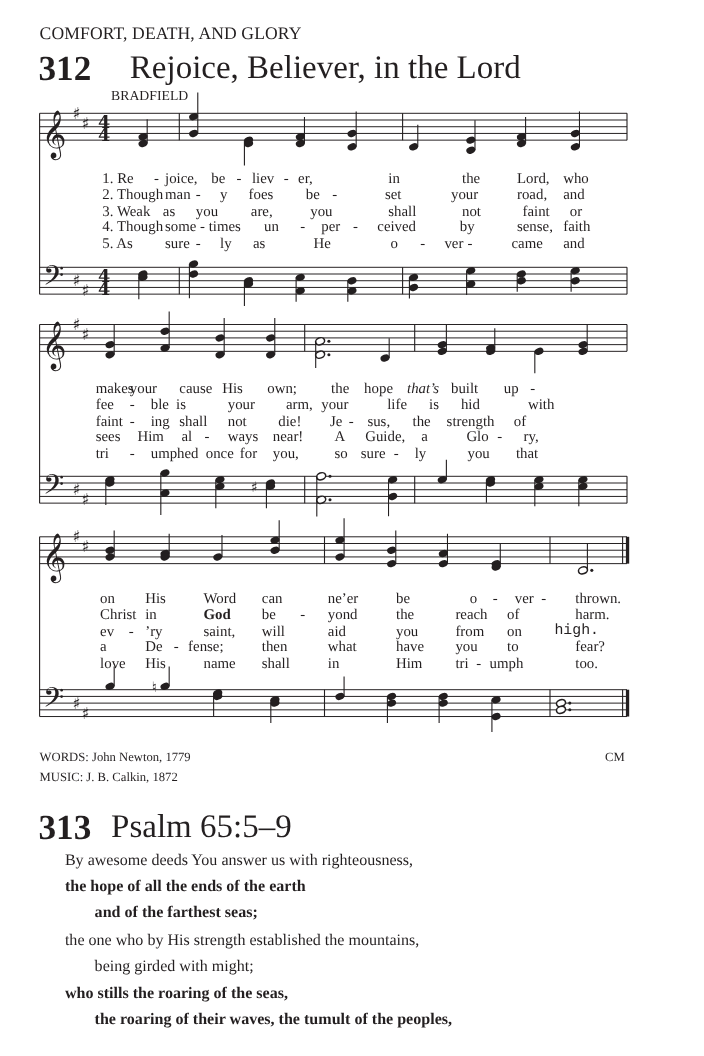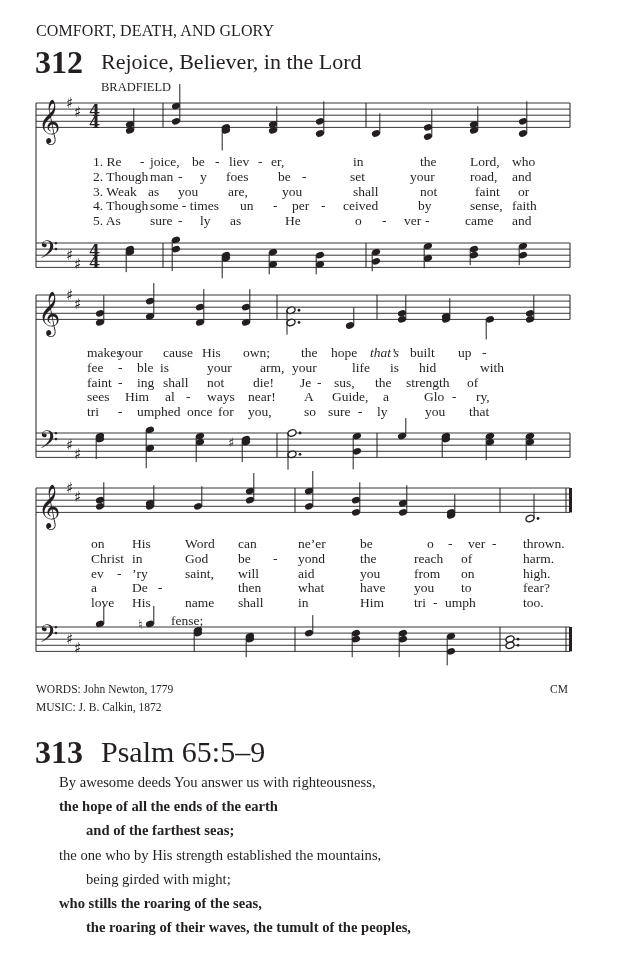--- a/index.html
+++ b/index.html
@@ -1,21 +1,21 @@
 <!DOCTYPE html>
 <html><head>
 <meta charset="utf-8">
 <style>
   html, body { margin:0; padding:0; background:#fff; }
   body { width:640px; height:960px; position:relative; overflow:hidden;
          font-family:"Liberation Serif","DejaVu Serif",serif; color:#231f20; }
   .abs { position:absolute; }
   .category { left:36px; top:22px; font-size:16px; letter-spacing:0.1px; }
   .hymn-num { left:35px; top:44px; font-size:32px; font-weight:bold; line-height:36px; }
-  .hymn-title { left:101px; top:44px; font-size:22px; line-height:36px; }
+  .hymn-title { left:118px; top:44px; font-size:30px; line-height:36px; }
   .tune { left:101px; top:80px; font-size:12.5px; }
   svg.music { position:absolute; left:0; top:0; }
   .lyric-row { position:absolute; left:0; font-size:13.5px; line-height:14.8px; white-space:nowrap; }
   .lyric-row span { position:absolute; top:0; }
   .credits { left:36px; font-size:11.5px; }
   .meter { left:550px; top:683px; font-size:11.5px; }
   .psalm-num { left:35px; top:734px; font-size:32px; font-weight:bold; line-height:36px; }
   .psalm-title { left:101px; top:734px; font-size:30px; line-height:36px; }
   .psalm-lines { left:59px; top:770px; font-size:14.6px; line-height:24.2px; }
   .psalm-line { white-space:nowrap; }
@@ -421,46 +421,46 @@
       <span style="left: 360px;">be</span>
       <span style="left: 427px;">o</span>
       <span style="left: 448px;">-</span>
       <span style="left: 468px;">ver</span>
       <span style="left: 492px;">-</span>
       <span style="left: 523px;">thrown.</span>
     </div>
     <div class="lyric-row" style="top: 551.8px;">
       <span style="left: 91px;">Christ</span>
       <span style="left: 132px;">in</span>
-      <span style="left: 185px;">God</span>
+      <span style="left: 185px; font-weight: bold;">God</span>
       <span style="left: 238px;">be</span>
       <span style="left: 273px;">-</span>
       <span style="left: 298px;">yond</span>
       <span style="left: 360px;">the</span>
       <span style="left: 414px;">reach</span>
       <span style="left: 461px;">of</span>
       <span style="left: 523px;">harm.</span>
     </div>
     <div class="lyric-row" style="top: 566.6px;">
       <span style="left: 91px;">ev</span>
       <span style="left: 117px;">-</span>
       <span style="left: 132px;">’ry</span>
       <span style="left: 185px;">saint,</span>
       <span style="left: 238px;">will</span>
       <span style="left: 298px;">aid</span>
       <span style="left: 360px;">you</span>
       <span style="left: 414px;">from</span>
       <span style="left: 461px;">on</span>
-      <span style="left: 523px;">high.</span>
+      <span style="left: 504px; font-family: Liberation Mono, monospace;">high.</span>
     </div>
     <div class="lyric-row" style="top: 581.4px;">
       <span style="left: 91px;">a</span>
       <span style="left: 132px;">De</span>
       <span style="left: 158px;">-</span>
-      <span style="left: 171px; margin-top: 33px;">fense;</span>
+      <span style="left: 171px;">fense;</span>
       <span style="left: 238px;">then</span>
       <span style="left: 298px;">what</span>
       <span style="left: 360px;">have</span>
       <span style="left: 414px;">you</span>
       <span style="left: 461px;">to</span>
       <span style="left: 523px;">fear?</span>
     </div>
     <div class="lyric-row" style="top: 596.2px;">
       <span style="left: 91px;">love</span>
       <span style="left: 132px;">His</span>

